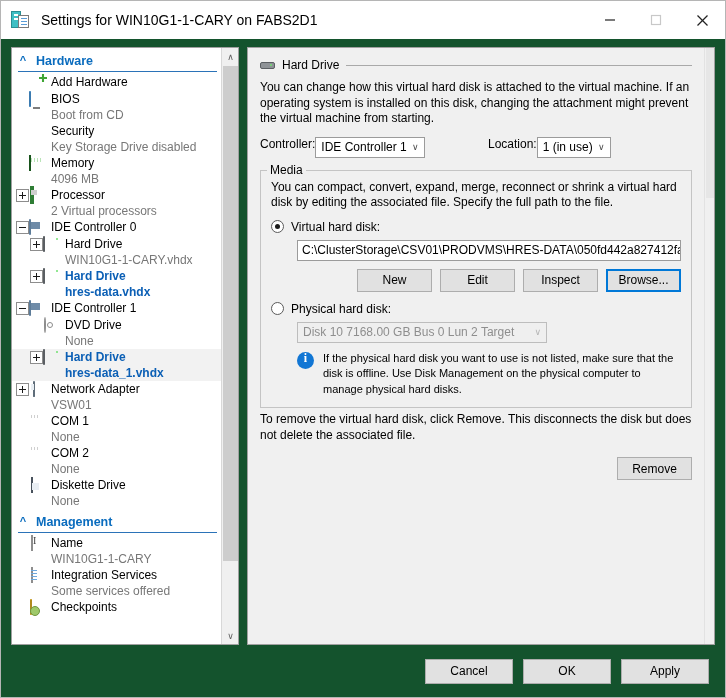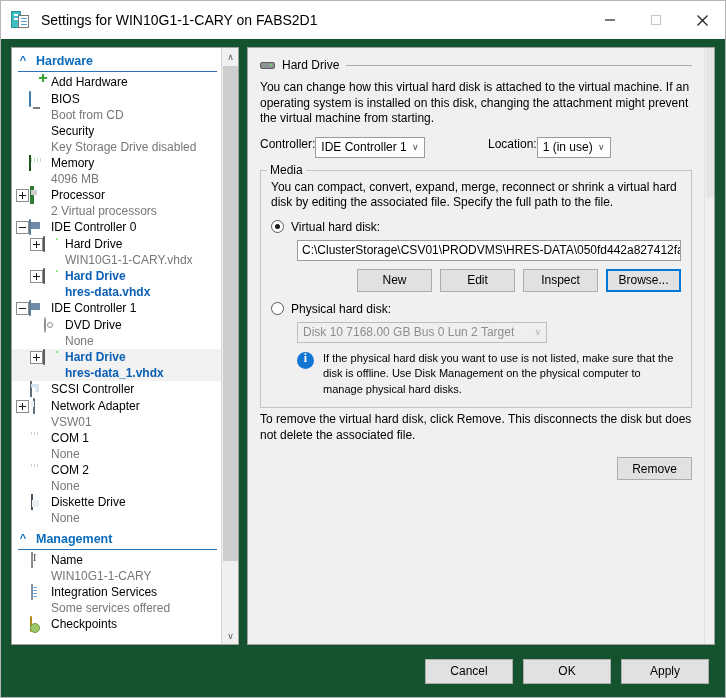--- a/index.html
+++ b/index.html
@@ -617,27 +617,20 @@
 
         <div class="node sel" style="padding-left:18px">
           <span class="expander has plus"></span>
           <span class="nicon"><span class="ic-hdd"></span></span>
           <span class="nlabels">
             <div class="nlabel b">Hard Drive</div>
             <div class="nsub b">hres-data_1.vhdx</div>
           </span>
         </div>
 
-        <div class="node">
-          <span class="expander"></span>
-          <span class="nicon"><span class="ic-scsi"></span></span>
-          <span class="nlabels">
-            <div class="nlabel">SCSI Controller</div>
-          </span>
-        </div>
 
         <div class="node">
           <span class="expander has plus"></span>
           <span class="nicon"><span class="ic-net"></span></span>
           <span class="nlabels">
             <div class="nlabel">Network Adapter</div>
             <div class="nsub">VSW01</div>
           </span>
         </div>
 

